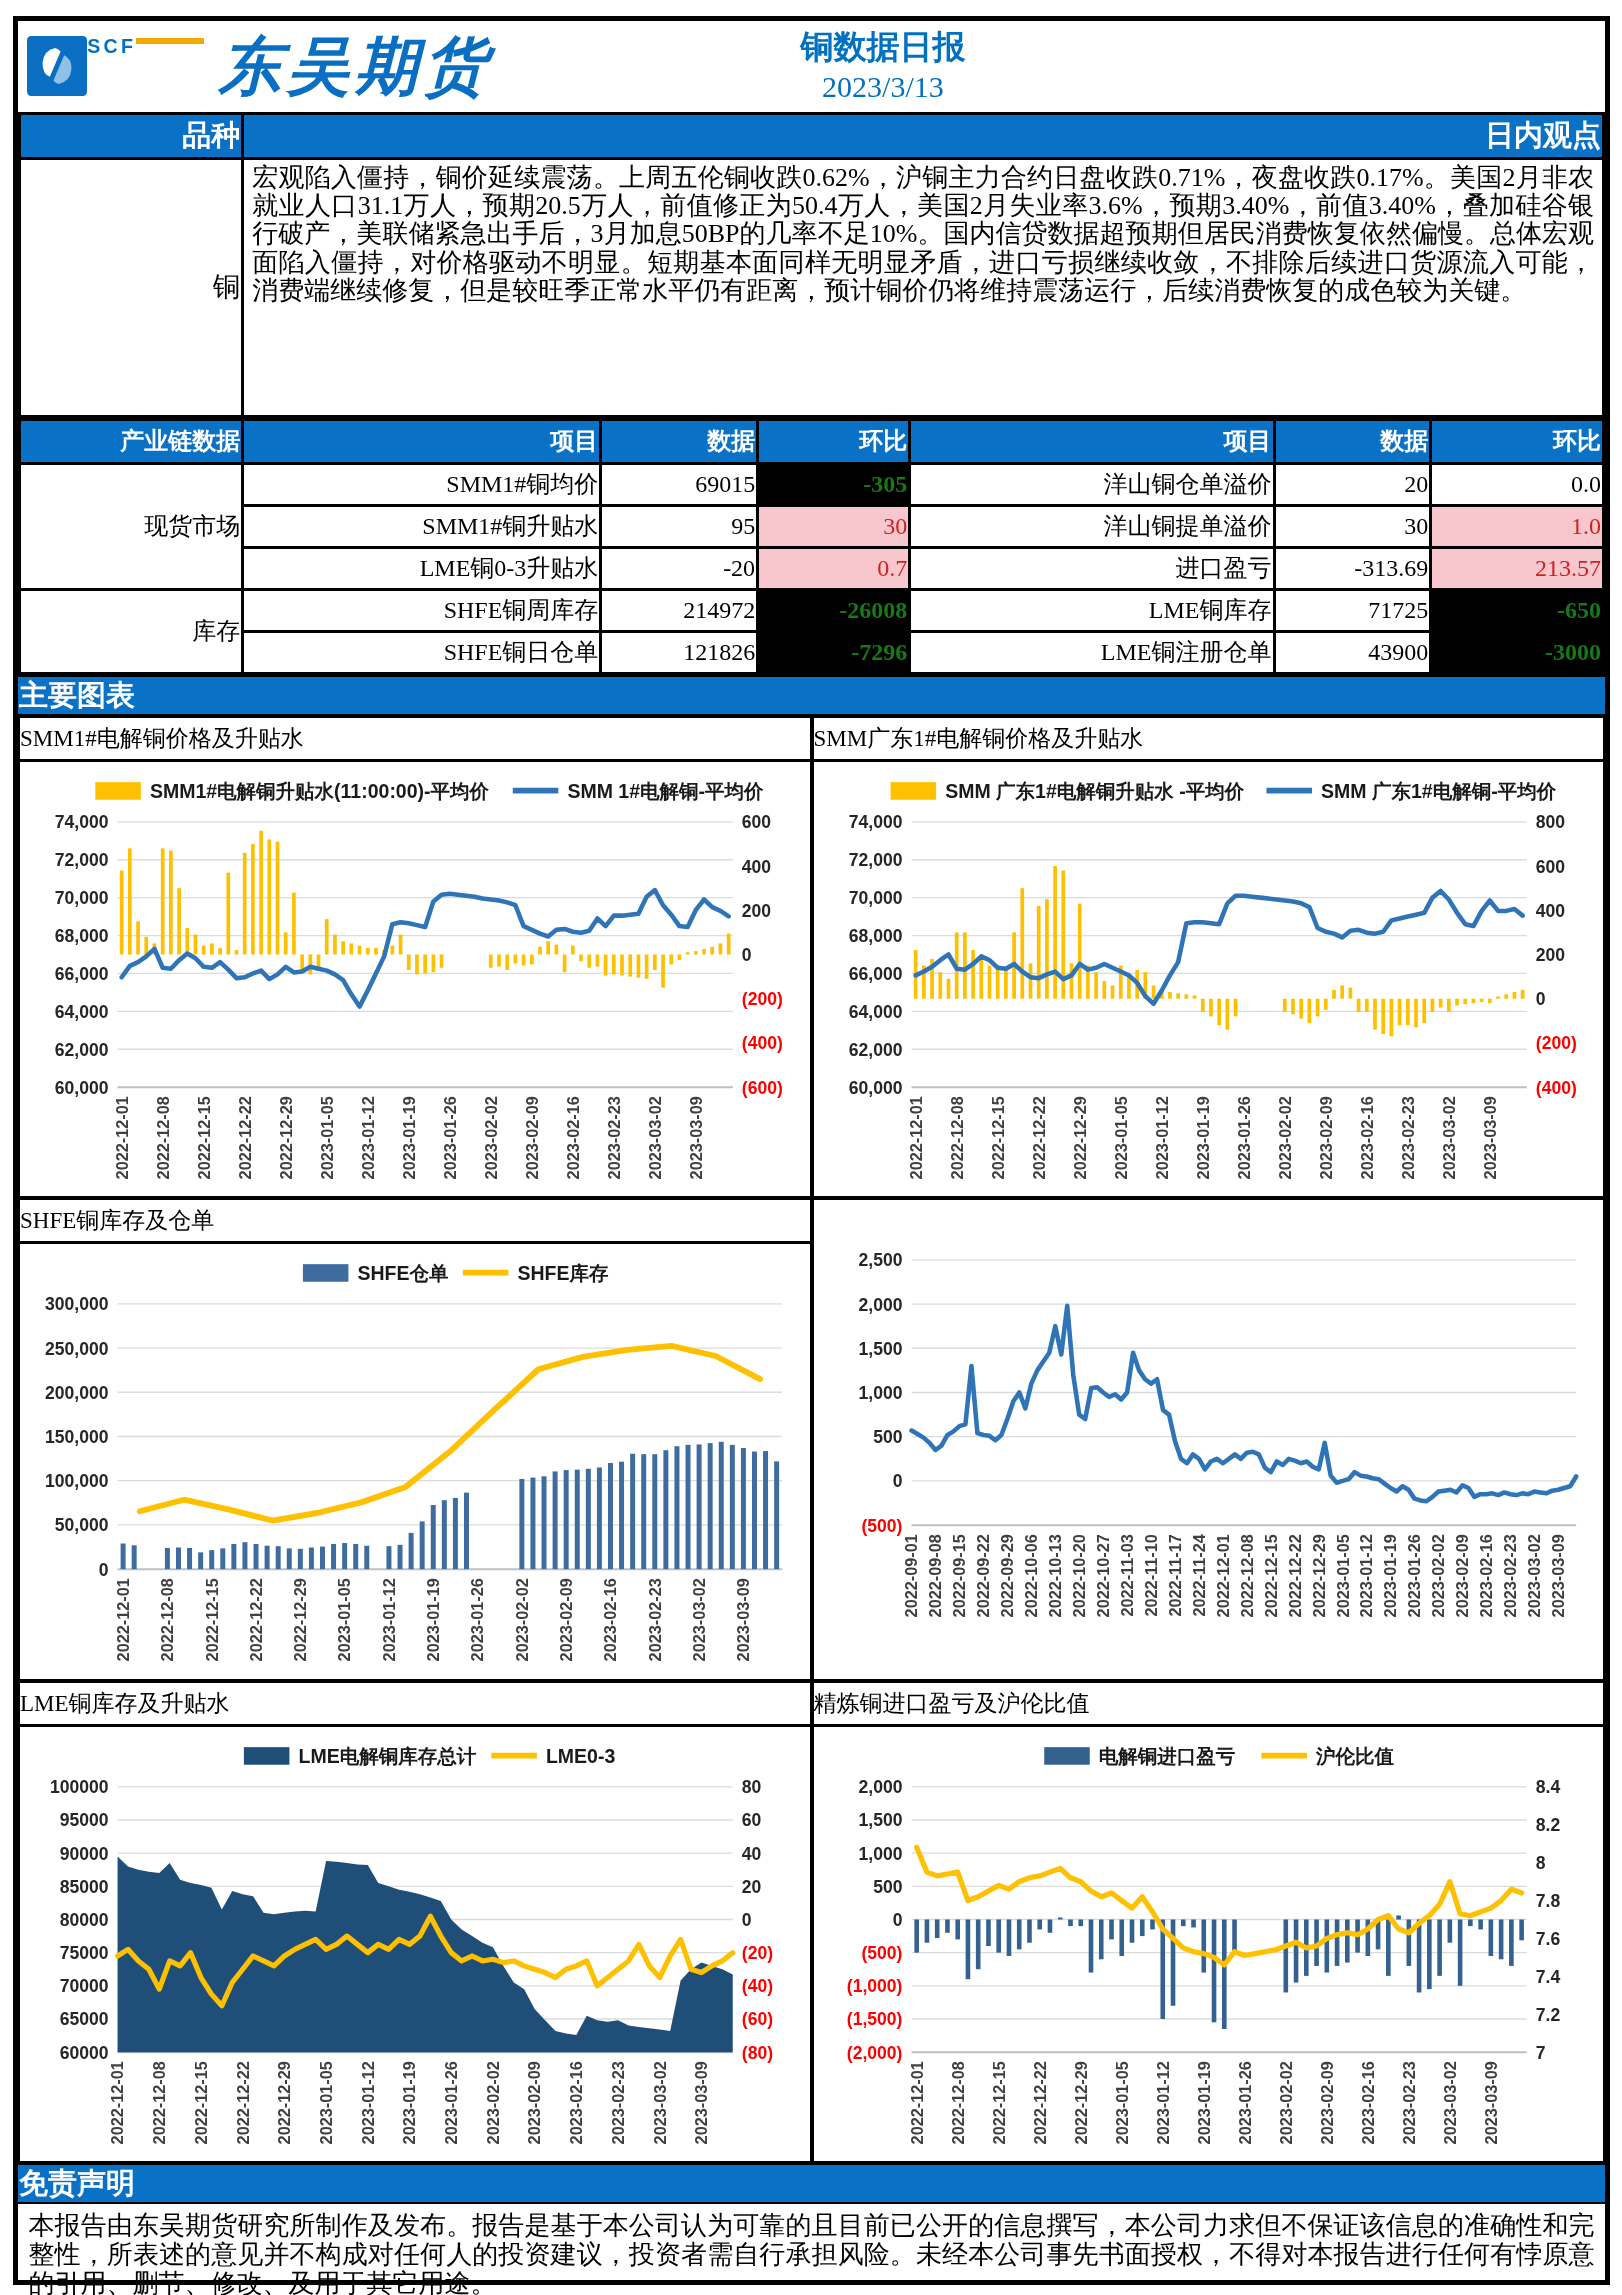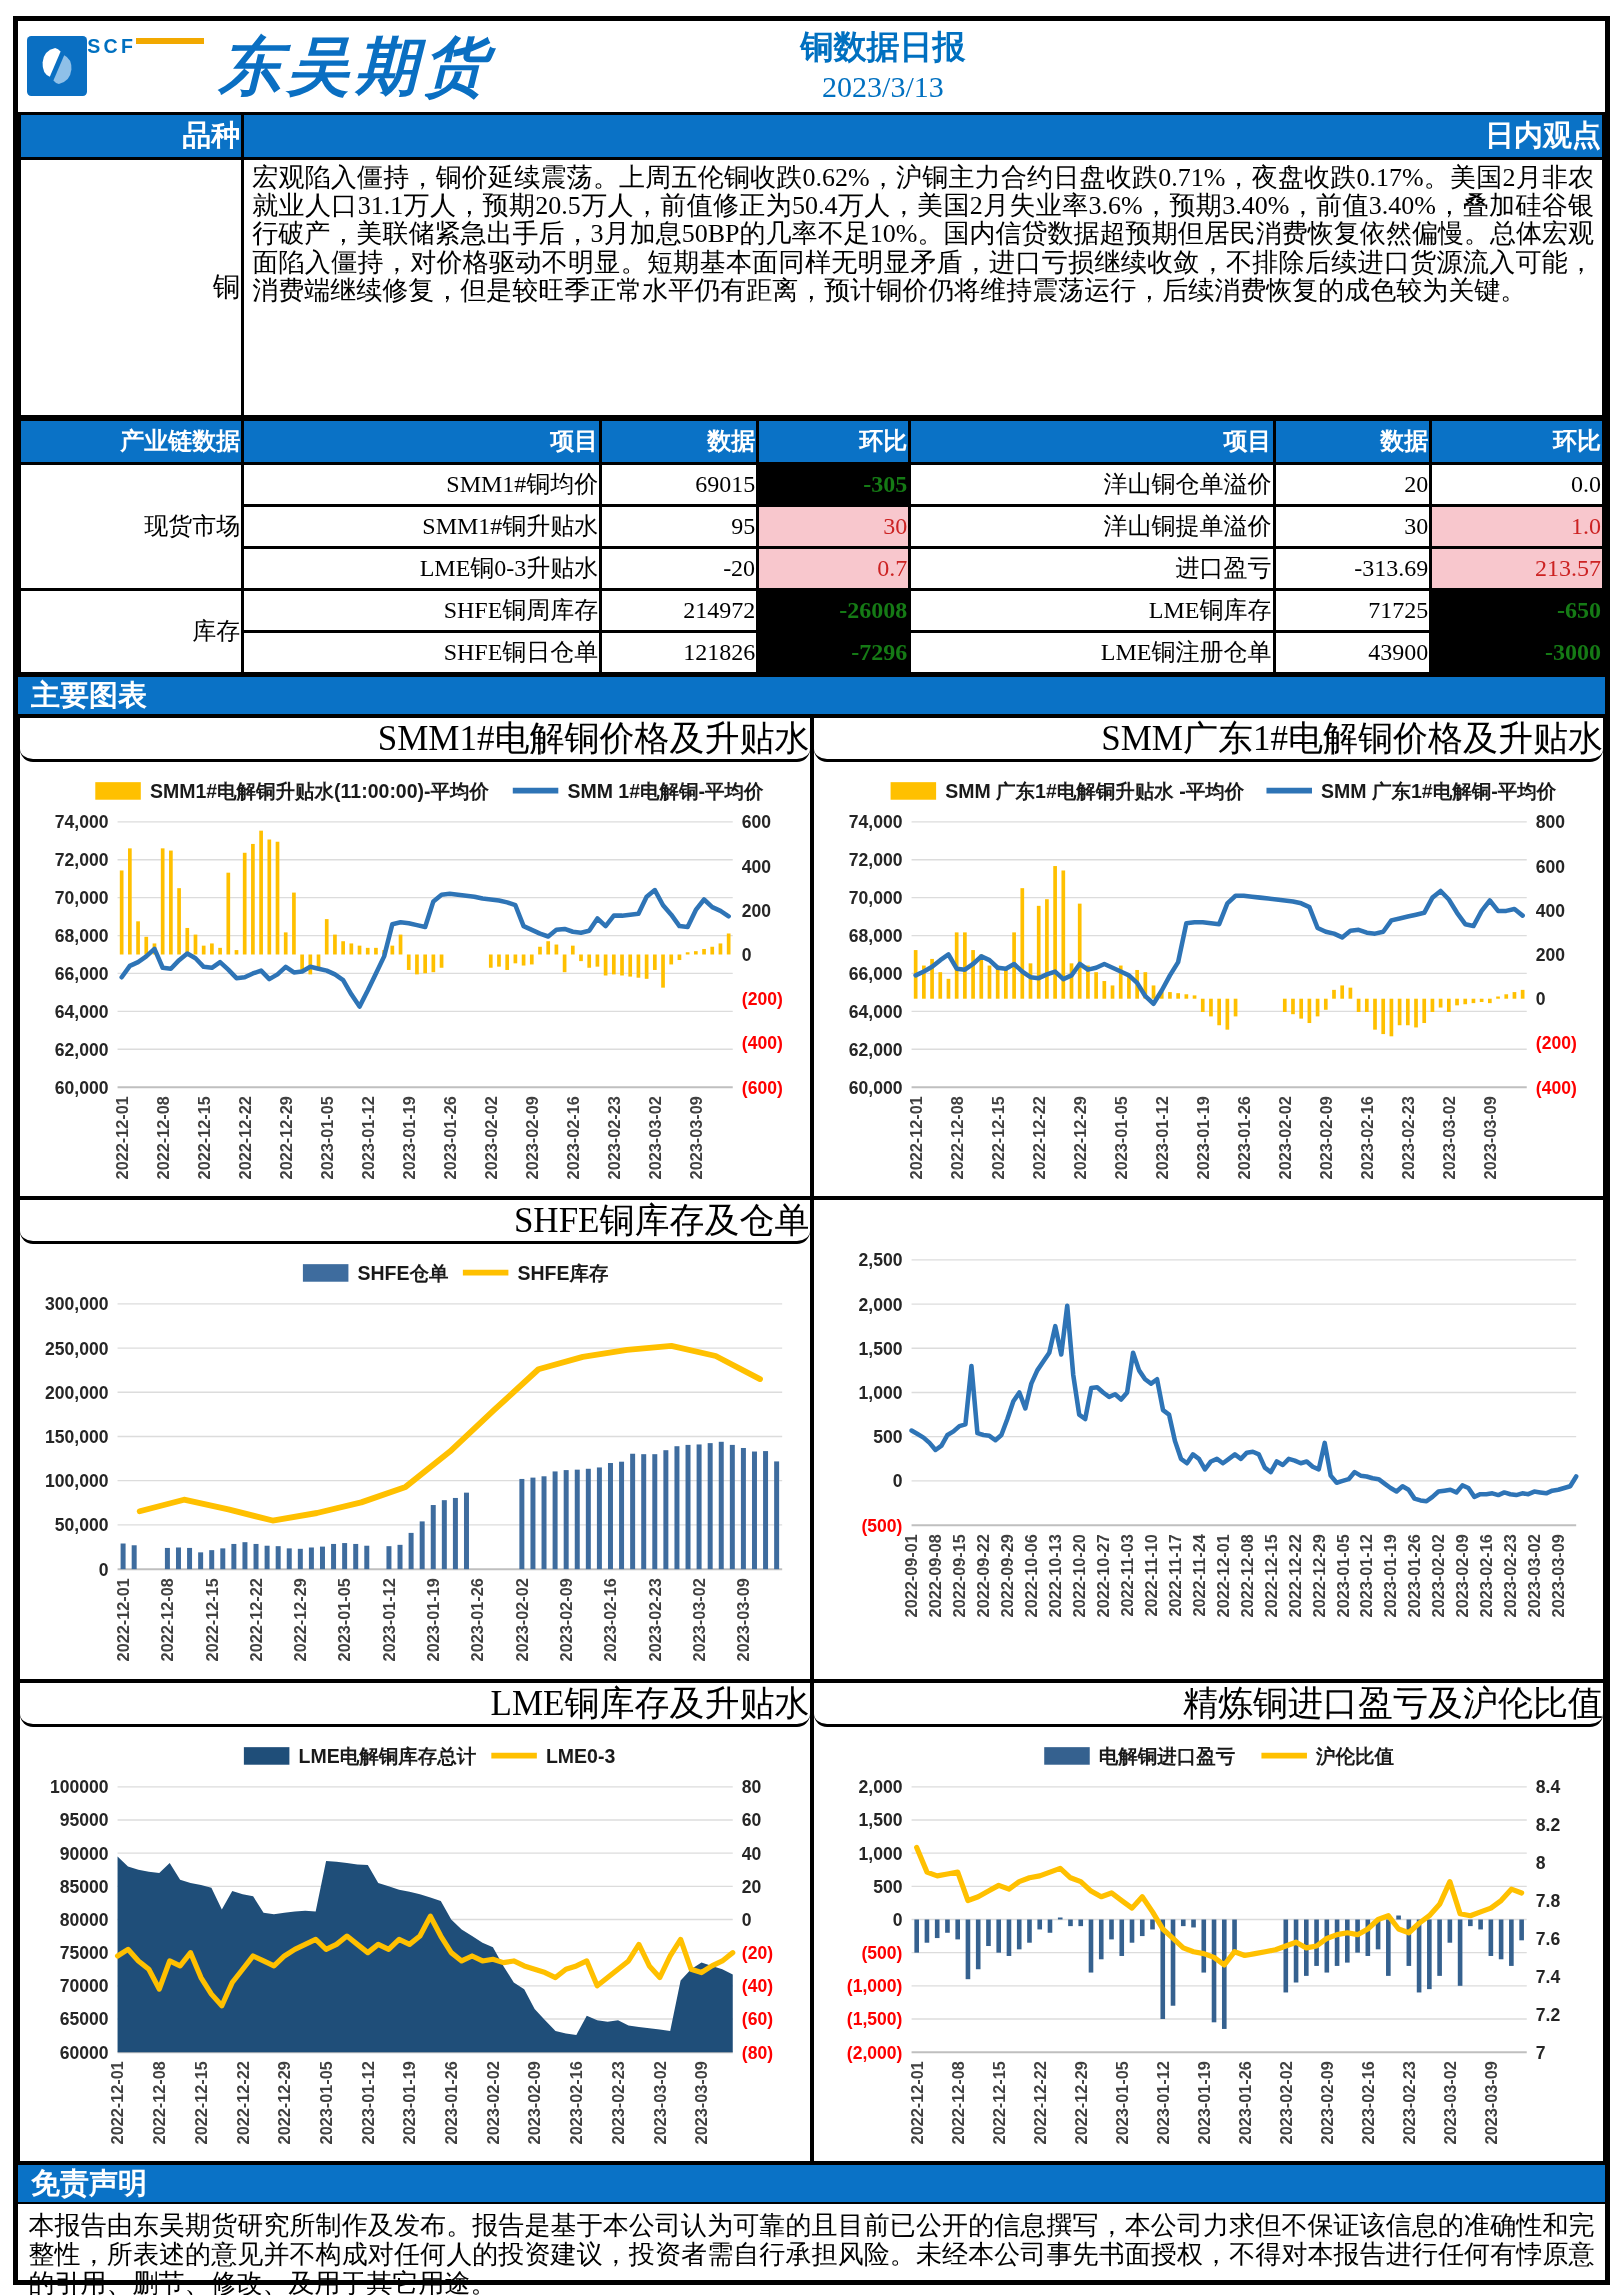--- a/index.html
+++ b/index.html
@@ -26,26 +26,26 @@
   .op-table .variety{font-size:27.5px;height:253px;}
   .optext{text-align:justify;font-size:26px;line-height:1.09;padding:3.9px 7.9px 3.9px 7.9px;vertical-align:top;}
   .ind-table{flex:0 0 auto;}
   .ind-table td{height:37px;font-size:24px;}
   .ind-table .hrow td{height:39px;}
   .glabel{font-size:26px;}
   .chg-green{background:#000000;color:#157A15;font-weight:bold;}
   .chg-red{background:#F8C7CD;color:#CC2222;}
 
   
-  .sec-bar{flex:0 0 auto;height:37px;background:#0A72C6;color:#fff;font-weight:bold;font-size:29px;line-height:37px;padding-left:13px;border-top:2.6px solid #000;border-bottom:2.6px solid #000;}
+  .sec-bar{flex:0 0 auto;height:37px;background:#0A72C6;color:#fff;font-weight:bold;font-size:29px;line-height:37px;padding-left:1px;border-top:2.6px solid #000;border-bottom:2.6px solid #000;}
 
   
   .charts{flex:0 0 auto;display:grid;grid-template-columns:1fr 1fr;background:#000;}
   .chart-cell{background:#fff;border:2.6px solid #000;display:flex;flex-direction:column;}
-  .chart-title{height:41px;line-height:41px;text-align:right;font-size:35px;border-bottom:3.3px solid #000;border-radius:13px;}
+  .chart-title{height:41px;line-height:41px;text-align:left;font-size:23px;border-bottom:3.3px solid #000;}
   .chart-svg{width:100%;display:block;}
   .ax{font:700 27px "Liberation Sans","DejaVu Sans",sans-serif;fill:#262626;}
   .ax.neg{fill:#FF0000;}
   .xt{font:700 25px "Liberation Sans","DejaVu Sans",sans-serif;fill:#404040;}
   .lg{font:600 30px "Liberation Sans","DejaVu Sans",sans-serif;fill:#1a1a1a;}
 
   
   .disc{flex:1 1 auto;font-size:26px;line-height:1.12;text-align:justify;padding:6.5px 10.5px;}
 </style>
 </head>

